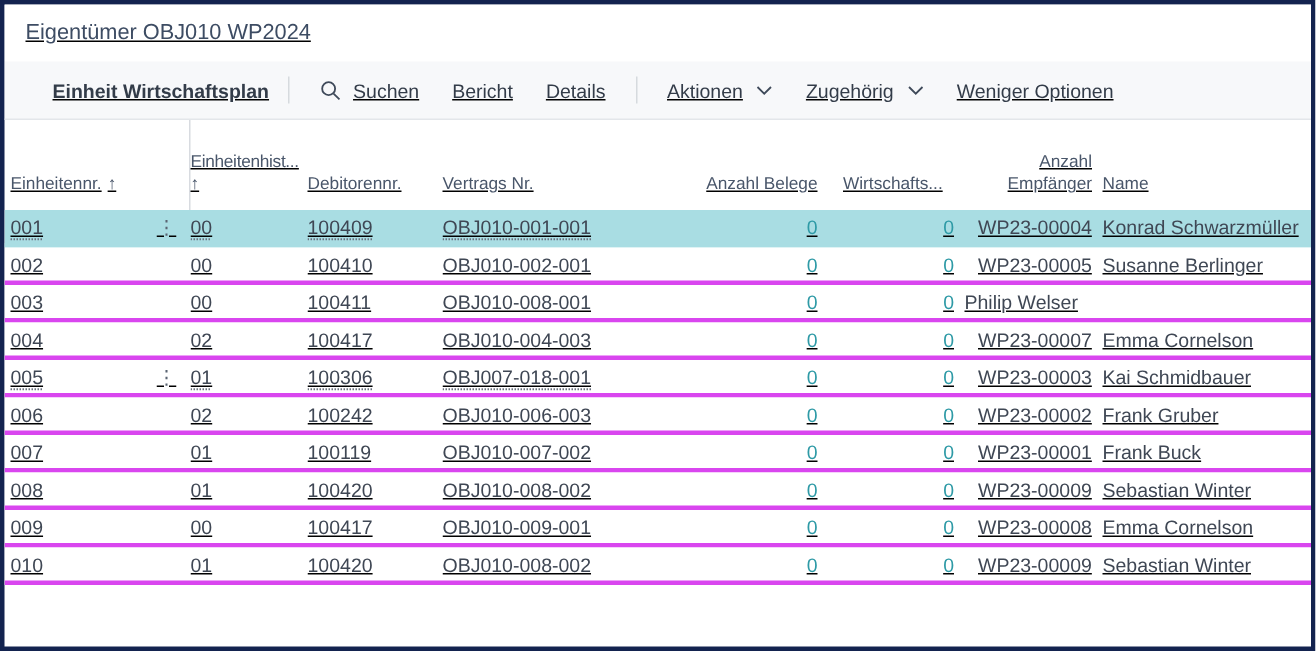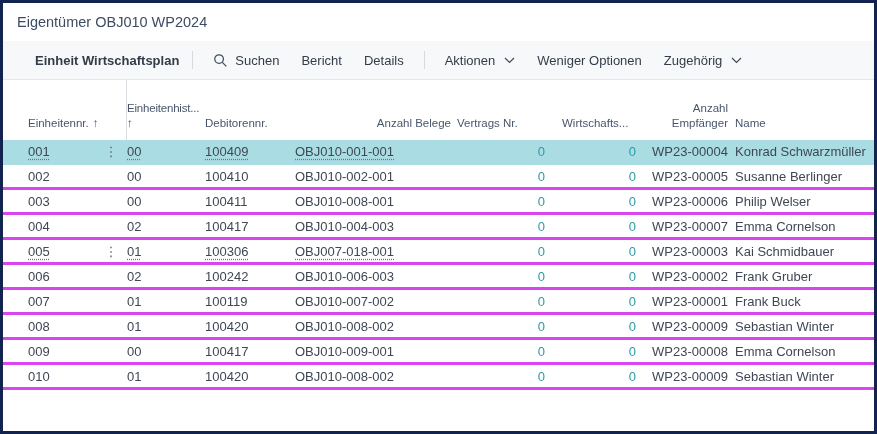--- a/index.html
+++ b/index.html
@@ -1,19 +1,19 @@
 <!DOCTYPE html>
 <html style="--window-border: #13234f; --selected-row-bg: #a9dde3; --value-link: #2e9aa6;"><head>
 <meta charset="utf-8">
 <style>
   html,body { margin:0; padding:0; background:#fff; }
   .window {
     position:relative; width:877px; height:434px; box-sizing:border-box;
     border:3px solid var(--window-border,#13234f); background:#fff;
-    font-family:"Liberation Sans", sans-serif; overflow:hidden;
+    font-family:"Liberation Sans", sans-serif; overflow:hidden;text-decoration:underline;
   }
   
   .titlebar { height:38px; display:flex; align-items:center; padding-left:14px; background:#fff; }
   .titlebar .title { font-size:14.5px; color:#3d4c63; }
 
   
   .toolbar {
     height:38px; background:#f7f8fa; border-bottom:1px solid #e3e6ea;
     display:flex; align-items:center; padding-left:32px; font-size:13px; color:#333c49;
   }
@@ -31,21 +31,21 @@
   .hcell .nowrap { white-space:nowrap; letter-spacing:-0.2px; }
   .hcell.right { justify-content:flex-end; text-align:right; }
   .arr { margin-left:4px; }
   .twoline .arr { margin-left:0; display:block; }
   .hdiv { border-right:1px solid #d8dbe0; padding:0; }
 
   .row { height:25px; box-sizing:border-box; border-bottom:3px solid #d946ef;
          align-items:center; font-size:13px; color:#3f4754; background:#fff; }
   .row.selected { background:var(--selected-row-bg,#a9dde3); border-bottom-color:var(--selected-row-bg,#a9dde3); }
   .cell { display:flex; align-items:center; height:100%; overflow:hidden; white-space:nowrap; }
-  .c0, .hcell.c0 { padding-left:25px; }
+  .c0, .hcell.c0 { padding-left:4px; }
   .c-ell { justify-content:center; color:#5a6472; font-size:13px; }
   .c4 { padding-right:6px; }
   .c5 { padding-right:5px; }
   .hcell.c4 { padding-right:6px; }
   .hcell.c5 { padding-right:5px; }
   .c6, .hcell.c6 { padding-left:11px; }
   .c7, .hcell.c7 { padding-left:2px; }
   .cell.num { justify-content:flex-end; color:var(--value-link,#2e9aa6); }
   .u { text-decoration:underline; text-decoration-style:dotted; text-underline-offset:3px; text-decoration-color:#6b7280; }
 </style>
@@ -79,51 +79,51 @@
     <span class="vsep"></span>
     <button class="tbtn">
       <span>Aktionen</span>
       <span class="chev" style="display:flex;">
         <svg width="11" height="7" viewBox="0 0 11 7">
             <path d="M1 1 L5.5 5.5 L10 1" fill="none" stroke="#3f4a5a" stroke-width="1.2"></path>
           </svg>
       </span>
     </button>
     <button class="tbtn">
-      <span>Weniger Optionen</span>
-    </button>
-    <button class="tbtn">
       <span>Zugehörig</span>
       <span class="chev" style="display:flex;">
         <svg width="11" height="7" viewBox="0 0 11 7">
             <path d="M1 1 L5.5 5.5 L10 1" fill="none" stroke="#3f4a5a" stroke-width="1.2"></path>
           </svg>
       </span>
     </button>
+    <button class="tbtn">
+      <span>Weniger Optionen</span>
+    </button>
   </div>
 
   <div class="thead">
     <div class="hcell c0">
       <span>Einheitennr.</span>
       <span class="arr">↑</span>
     </div>
     <div class="hcell c-ell hdiv"></div>
     <div class="hcell c1 twoline">
       <span class="nowrap">Einheitenhist...</span>
       <span class="arr">↑</span>
     </div>
     <div class="hcell c2">
       <span>Debitorennr.</span>
     </div>
+    <div class="hcell c3">
+      <span>Vertrags Nr.</span>
+    </div>
     <div class="hcell c4 right">
       <span>Anzahl Belege</span>
     </div>
-    <div class="hcell c3">
-      <span>Vertrags Nr.</span>
-    </div>
     <div class="hcell c6">
       <span>Wirtschafts...</span>
     </div>
     <div class="hcell c5 right">
       <span>Anzahl Empfänger</span>
     </div>
     <div class="hcell c7">
       <span>Name</span>
     </div>
   </div>
@@ -196,23 +196,20 @@
         </div>
         <div class="cell c3">
           <span>OBJ010-008-001</span>
         </div>
         <div class="cell c4 num">
           <span>0</span>
         </div>
         <div class="cell c5 num">
           <span>0</span>
         </div>
-        <div class="cell c6">
-          <span>WP23-00006</span>
-        </div>
         <div class="cell c7">
           <span>Philip Welser</span>
         </div>
       </div>
       <div class="row">
         <div class="cell c0">
           <span>004</span>
         </div>
         <div class="cell c-ell"></div>
         <div class="cell c1">

